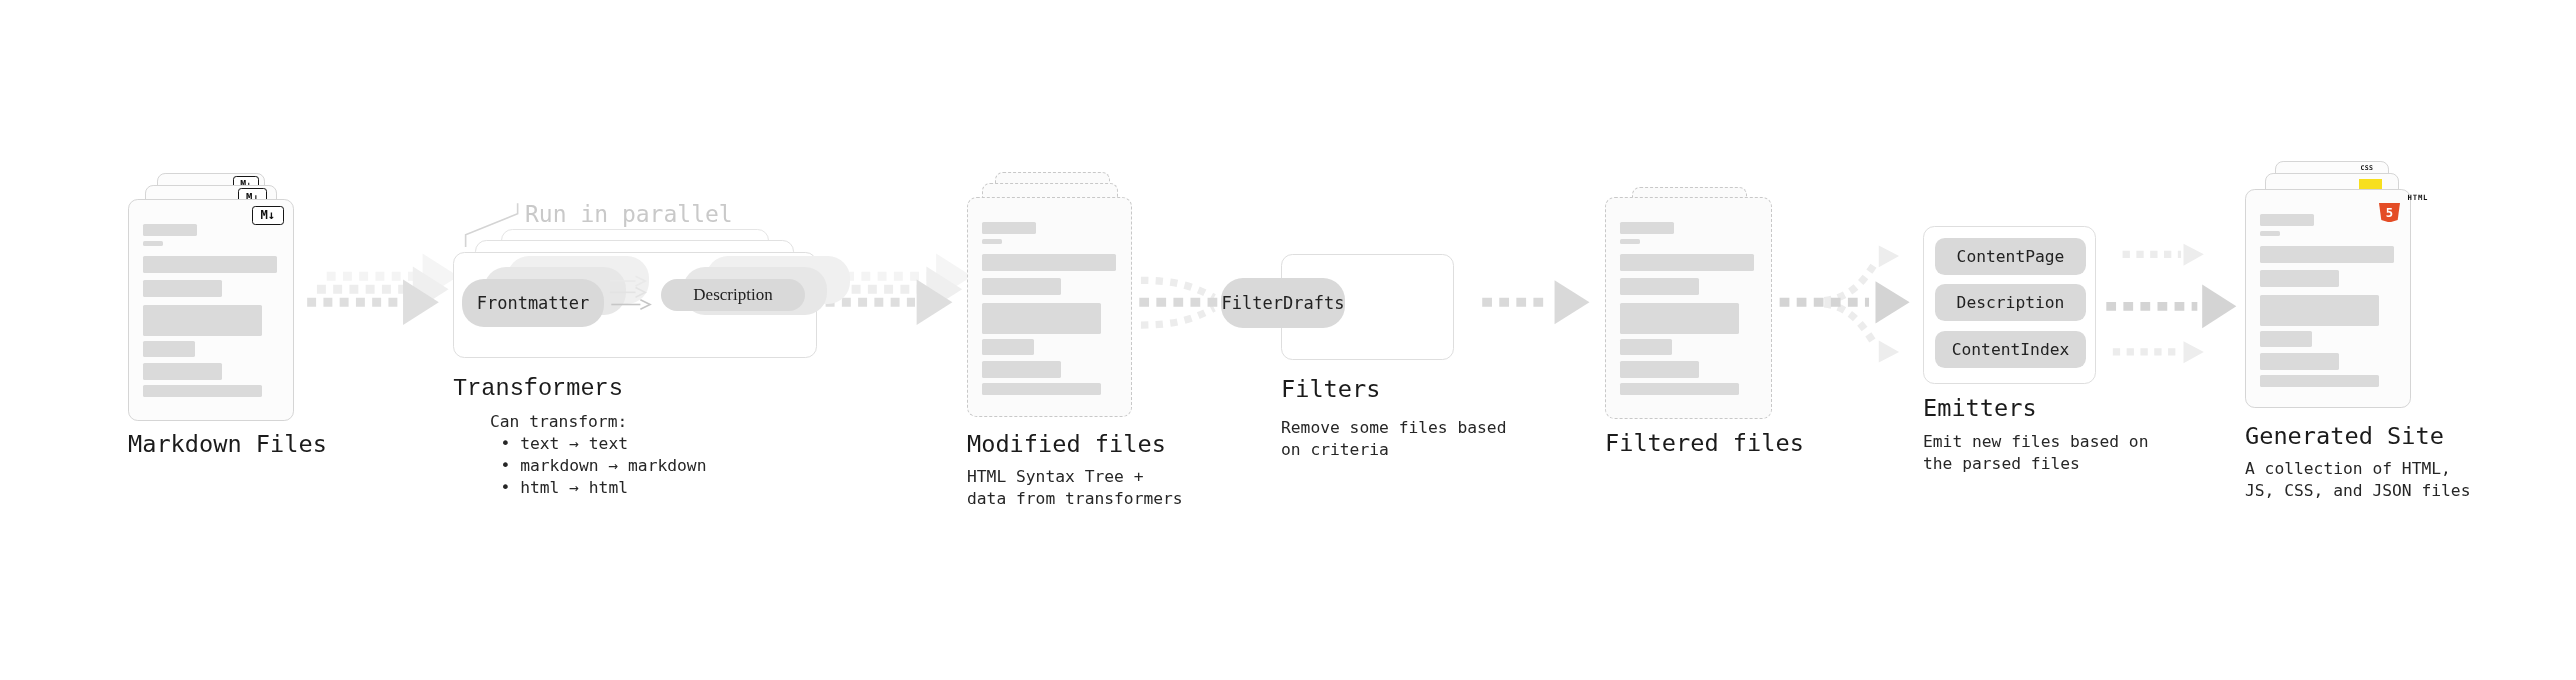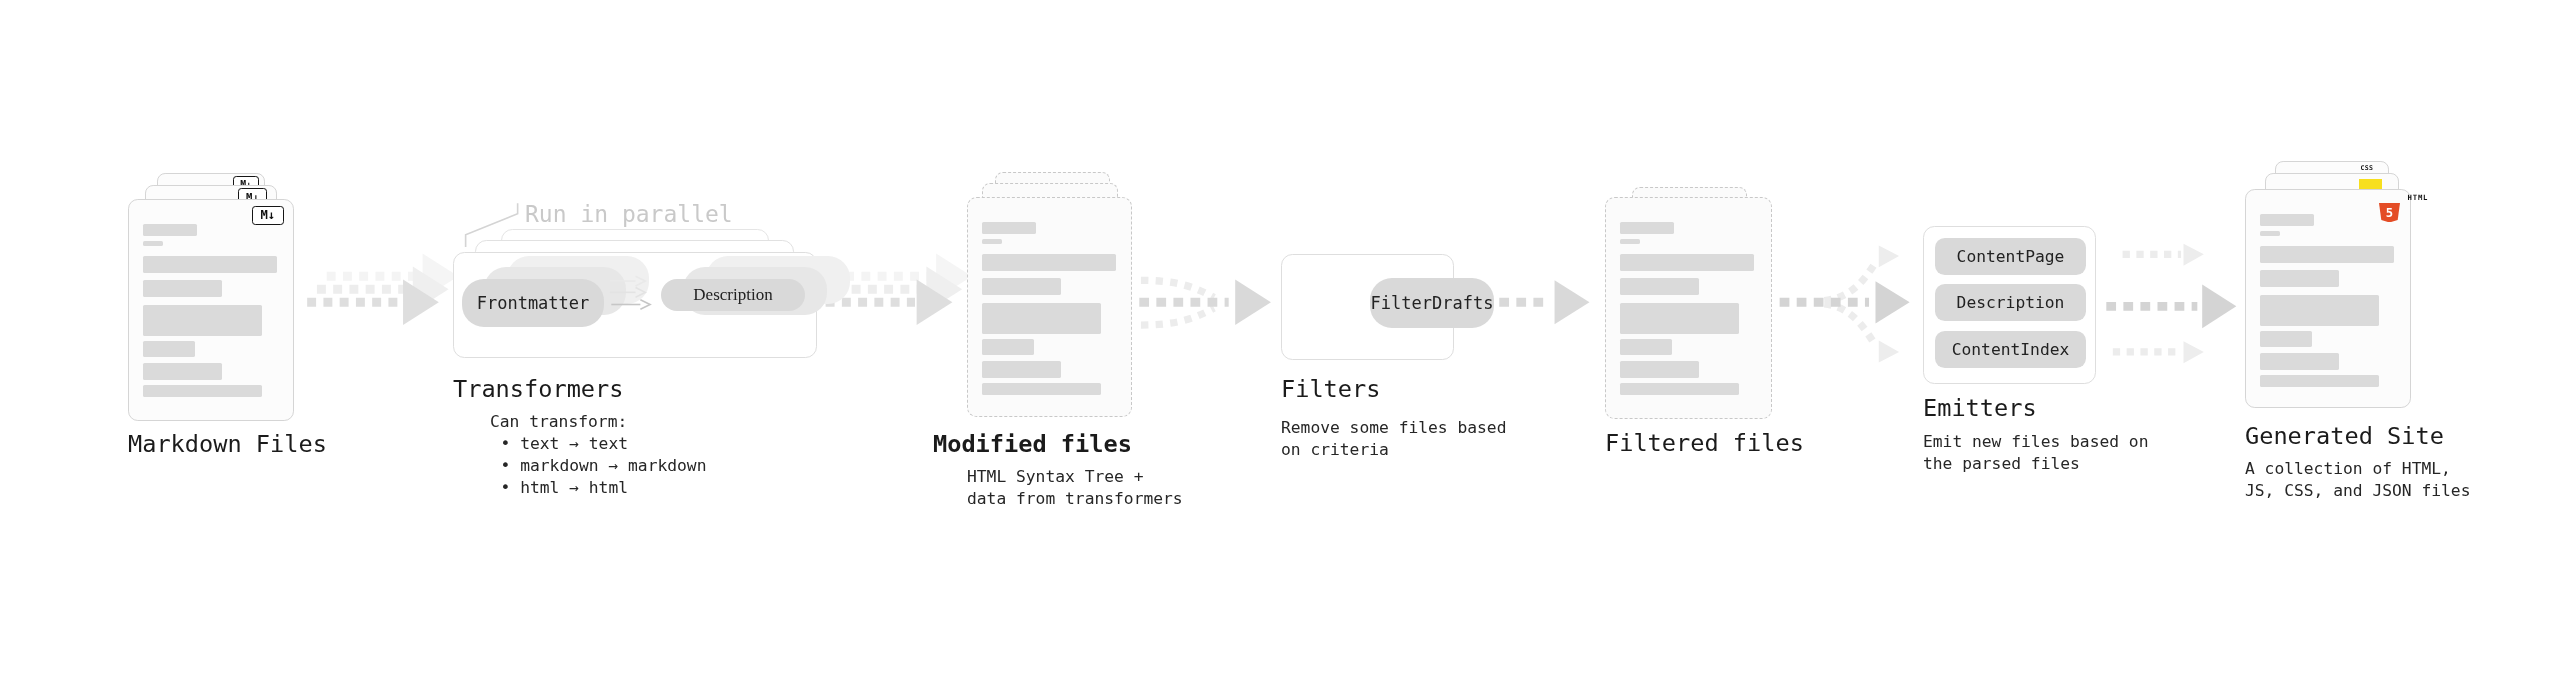--- a/index.html
+++ b/index.html
@@ -149,21 +149,21 @@
 
     <div class="pill" style="left:462px;top:279px;width:142px;height:48px;">
         <span>Frontmatter</span>
       </div>
     <div class="pill" style="left:661px;top:279px;width:144px;height:32px;font-family:Liberation Serif, serif;">
         <span>Description</span>
       </div>
 
     <div class="annotation" style="left:525px;top:201px;">Run in parallel</div>
 
-    <div class="stage-label" style="left:453px;top:377px;">Transformers</div>
+    <div class="stage-label" style="left:453px;top:377px;font-family:Liberation Mono, monospace;">Transformers</div>
     <div class="stage-desc" style="left:453px;top:411px;margin-left:37px;">
       <div>Can transform:</div>
       <div class="bullet">• text → text</div>
       <div class="bullet">• markdown → markdown</div>
       <div class="bullet">• html → html</div>
     </div>
   </div>
 
   <div>
     <div class="card dashed back" style="left:995px;top:172px;width:115px;height:219px;"></div>
@@ -173,30 +173,30 @@
           <div class="skel" style="width: 54px; height: 11.4px; margin-top: 24.4px;"></div>
           <div class="skel" style="width: 19.5px; height: 5.7px; margin-top: 4.9px;"></div>
           <div class="skel" style="width: 134px; height: 17px; margin-top: 9.8px;"></div>
           <div class="skel" style="width: 79px; height: 17px; margin-top: 7.3px;"></div>
           <div class="skel" style="width: 119px; height: 31px; margin-top: 7.3px;"></div>
           <div class="skel" style="width: 52px; height: 15.4px; margin-top: 5.7px;"></div>
           <div class="skel" style="width: 79px; height: 17px; margin-top: 5.7px;"></div>
           <div class="skel" style="width: 119px; height: 12.2px; margin-top: 5.7px;"></div>
         </div>
     </div>
-    <div class="stage-label" style="left:933px;top:432px;font-weight:bold;">Modified files</div>
+    <div class="stage-label" style="left:967px;top:432px;">Modified files</div>
     <div class="stage-desc" style="left:967px;top:466px;">
       <div>HTML Syntax Tree +</div>
       <div>data from transformers</div>
     </div>
   </div>
 
   <div>
     <div class="gbox" style="left:1281px;top:254px;width:173px;height:106px;"></div>
-    <div class="pill" style="left:1370px;top:278px;width:124px;height:50px;">
+    <div class="pill" style="left:1221px;top:278px;width:124px;height:50px;">
         <span>FilterDrafts</span>
       </div>
     <div class="stage-label" style="left:1281px;top:377px;">Filters</div>
     <div class="stage-desc" style="left:1281px;top:417px;">
       <div>Remove some files based</div>
       <div>on criteria</div>
     </div>
   </div>
 
   <div>

